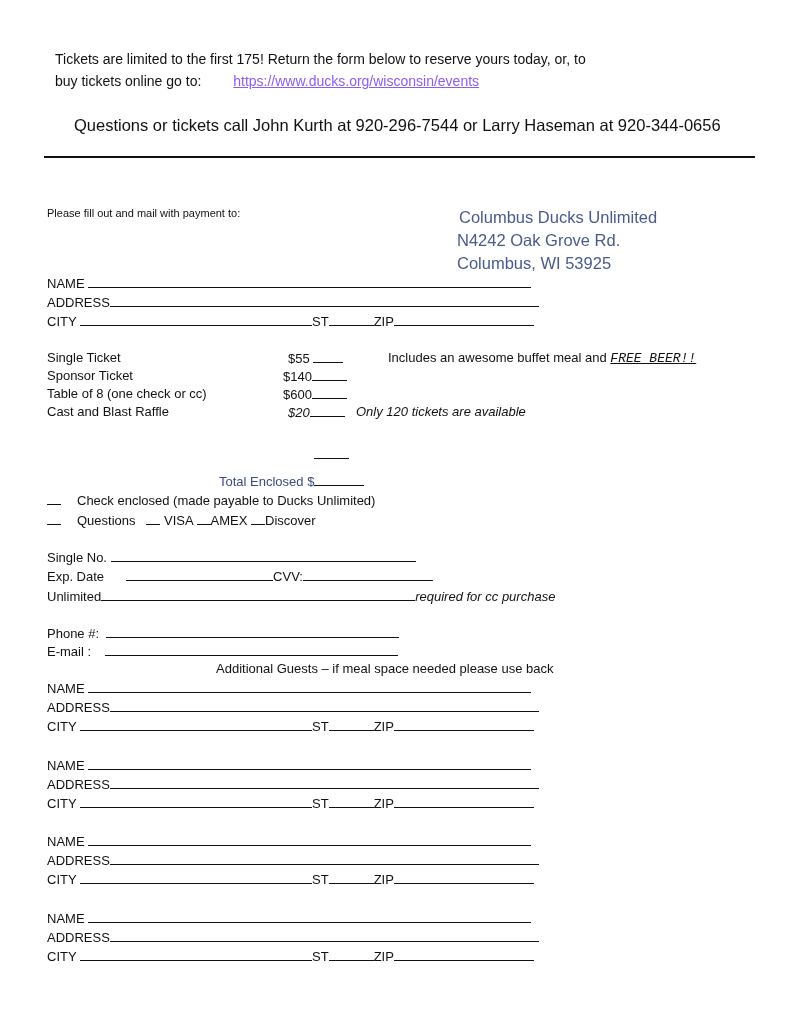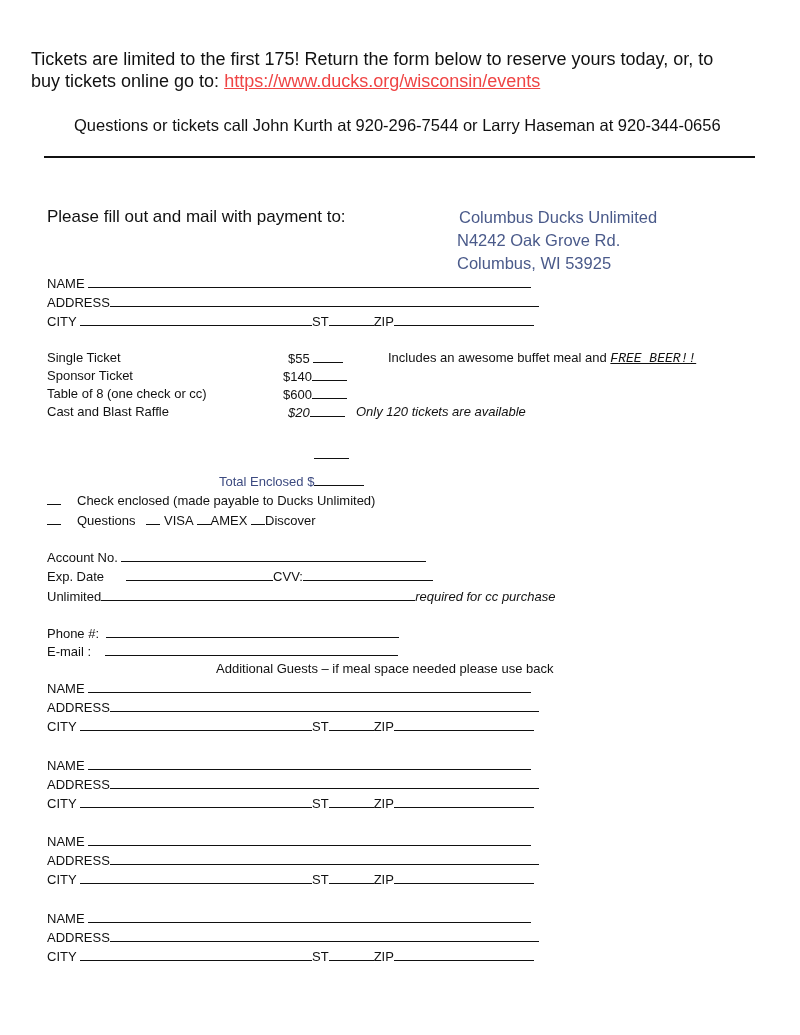--- a/index.html
+++ b/index.html
@@ -1,23 +1,23 @@
 <!DOCTYPE html>
 <html><head>
 <meta charset="utf-8">
 <style>
   html, body { margin:0; padding:0; background:#ffffff; }
   body { width:800px; height:1035px; position:relative; overflow:hidden;
          font-family:"Liberation Sans", sans-serif; color:#111; }
   .abs { position:absolute; white-space:nowrap; }
-  .intro { font-size:18px; left:31px; line-height:22px; }
-  .link { color:#ef4444; text-decoration:underline; }
+  .intro { font-size:14px; left:55px; line-height:22px; }
+  .link { color:#8b5cf6; text-decoration:underline;margin-left:28px; }
   .phone { font-size:16.5px; left:74px; top:116px; }
   .rule { position:absolute; left:44px; top:156px; width:711px; height:2px; background:#111; }
-  .mail-label { font-size:17px; left:47px; top:207px; }
+  .mail-label { font-size:11px; left:47px; top:207px; }
   .addr { font-size:16.5px; color:#4a5a8a; left:457px; line-height:22.5px; }
   .f { font-size:13px; line-height:16px; }
   .line { display:inline-block; border-bottom:1px solid #111; height:12px; vertical-align:baseline; }
   .blue { color:#3c4a80; }
   .ital { font-style:italic; }
   .ul { text-decoration:underline;font-family:Liberation Mono, monospace; }
 </style>
 </head>
 <body>
 
@@ -48,21 +48,21 @@
 <div class="abs f" style="left:47px;top:404px">Cast and Blast Raffle</div>
 <div class="abs f ital" style="left:288px;top:404px"><span>$20</span><span class="line" style="width:35px"></span></div>
 <div class="abs f ital" style="left:356px;top:404px">Only 120 tickets are available</div>
 
 <div class="abs" style="left:314px;top:458px;width:35px;border-bottom:1px solid #111"></div>
 <div class="abs f" style="left:219px;top:473px"><span class="blue">Total Enclosed $</span><span class="line" style="width:50px"></span></div>
 
 <div class="abs f" style="left:47px;top:492px"><span class="line" style="width:14px"></span><span style="display:inline-block;width:16px"></span><span>Check enclosed (made payable to Ducks Unlimited)</span></div>
 <div class="abs f" style="left:47px;top:512px"><span class="line" style="width:14px"></span><span style="display:inline-block;width:16px"></span><span>Questions</span>&nbsp;&nbsp; <span class="line" style="width:14px"></span> <span>VISA</span> <span class="line" style="width:14px"></span><span>AMEX</span> <span class="line" style="width:14px"></span><span>Discover</span></div>
 
-<div class="abs f" style="left:47px;top:549px"><span>Account No.</span> <span class="line" style="width:305px"></span></div>
+<div class="abs f" style="left:47px;top:549px"><span>Single No.</span> <span class="line" style="width:305px"></span></div>
 <div class="abs f" style="left:47px;top:568px"><span>Exp. Date</span><span style="display:inline-block;width:22px"></span><span class="line" style="width:147px"></span><span>CVV:</span><span class="line" style="width:130px"></span></div>
 <div class="abs f" style="left:47px;top:588px"><span>Unlimited</span><span class="line" style="width:314px"></span><span class="ital">required for cc purchase</span></div>
 
 <div class="abs f" style="left:47px;top:625px"><span>Phone #:</span>&nbsp; <span class="line" style="width:293px"></span></div>
 <div class="abs f" style="left:47px;top:643px"><span>E-mail :</span><span style="display:inline-block;width:14px"></span><span class="line" style="width:293px"></span></div>
 
 <div class="abs f" style="left:216px;top:661px">Additional Guests – if meal space needed please use back</div>
 
 <div id="guests">
     <div class="abs f" style="left:47px;top:680px"><span>NAME</span> <span class="line" style="width:443px"></span></div>

